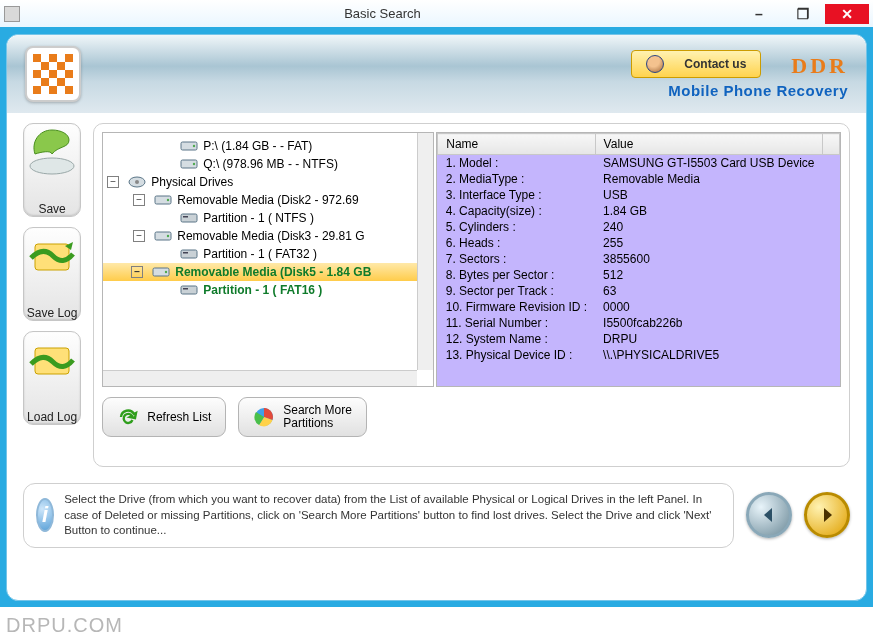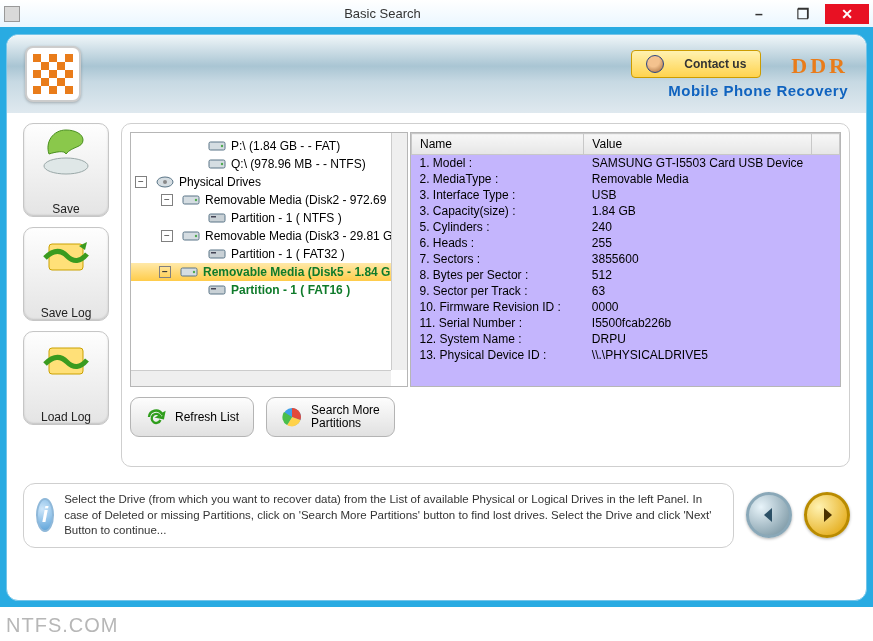--- a/index.html
+++ b/index.html
@@ -25,21 +25,21 @@
 .brand-sub { color: #1063bf; font-weight: bold; font-size: 15px; letter-spacing: .5px; }
 
 .body { display: flex; padding: 10px 16px 8px; gap: 12px; height: 362px; }
 .sidecol { width: 86px; display: flex; flex-direction: column; gap: 10px; }
 .sidebtn { height: 94px; border: 1px solid #c6c6c6; border-radius: 10px; background: linear-gradient(#fefefe, #e4e4e4); display: flex; flex-direction: column; align-items: center; justify-content: space-between; cursor: pointer; box-shadow: inset 0 -1px 2px rgba(0,0,0,.15); }
 .sidebtn .ic { width: 54px; height: 54px; margin-bottom: 2px; display: flex; align-items: center; justify-content: center; }
 .sidebtn .lbl { font-size: 12px; color: #222; }
 
 .maincol { flex: 1; display: flex; flex-direction: column; border: 1px solid #cfcfcf; border-radius: 10px; padding: 8px; }
 .splitter { display: flex; gap: 2px; height: 255px; }
-.tree { width: 278px; border: 1px solid #b6b6b6; overflow: hidden; overflow-y: auto; background: #fff; padding: 4px 2px; position: relative; }
+.tree { width: 332px; border: 1px solid #b6b6b6; overflow: hidden; overflow-y: auto; background: #fff; padding: 4px 2px; position: relative; }
 .node { display: flex; align-items: center; gap: 4px; padding: 2px 2px; white-space: nowrap; cursor: pointer; }
 .node .exp { width: 12px; height: 12px; border: 1px solid #808080; display: inline-flex; align-items: center; justify-content: center; font-size: 10px; color: #333; line-height: 10px; cursor: pointer; margin-right: 4px; flex: 0 0 12px; }
 .node .noexp { width: 12px; margin-right: 4px; display: inline-block; }
 .node .ic { width: 20px; height: 14px; display: flex; align-items: center; justify-content: center; }
 .node.selected { background: linear-gradient(#ffe9a9, #ffcc4a); border: none; color: #0f7b2b; font-weight: 600; margin-left: -2px; padding-left: 4px; }
 .node.child-selected { color: #0f7b2b; font-weight: 600; }
 
 .props { flex: 1; border: 1px solid #b6b6b6; background: #c4b5fd; overflow: hidden; }
 .props table { width: 100%; border-collapse: collapse; }
 .props th { background: linear-gradient(#f7f7f7, #e6e6e6); border: 1px solid #c8c8c8; text-align: left; padding: 3px 8px; font-weight: normal; }
@@ -266,21 +266,21 @@
                     <td>2. MediaType :</td>
                     <td>Removable Media</td>
                     <td></td>
                   </tr>
                   <tr>
                     <td>3. Interface Type :</td>
                     <td>USB</td>
                     <td></td>
                   </tr>
                   <tr>
-                    <td>3. Capacity(size) :</td>
+                    <td>4. Capacity(size) :</td>
                     <td>1.84 GB</td>
                     <td></td>
                   </tr>
                   <tr>
                     <td>5. Cylinders :</td>
                     <td>240</td>
                     <td></td>
                   </tr>
                   <tr>
                     <td>6. Heads :</td>
@@ -365,13 +365,13 @@
       <div class="navbtn navnext">
         <svg width="22" height="22" viewBox="0 0 22 22">
             <path d="M8 4 L16 11 L8 18 Z" fill="#4a3100"></path>
           </svg>
       </div>
     </div>
 
   </div>
 </div>
 
-<div class="watermark">NTFS.COM</div>
+<div class="watermark">DRPU.COM</div>
 
 </body></html>

